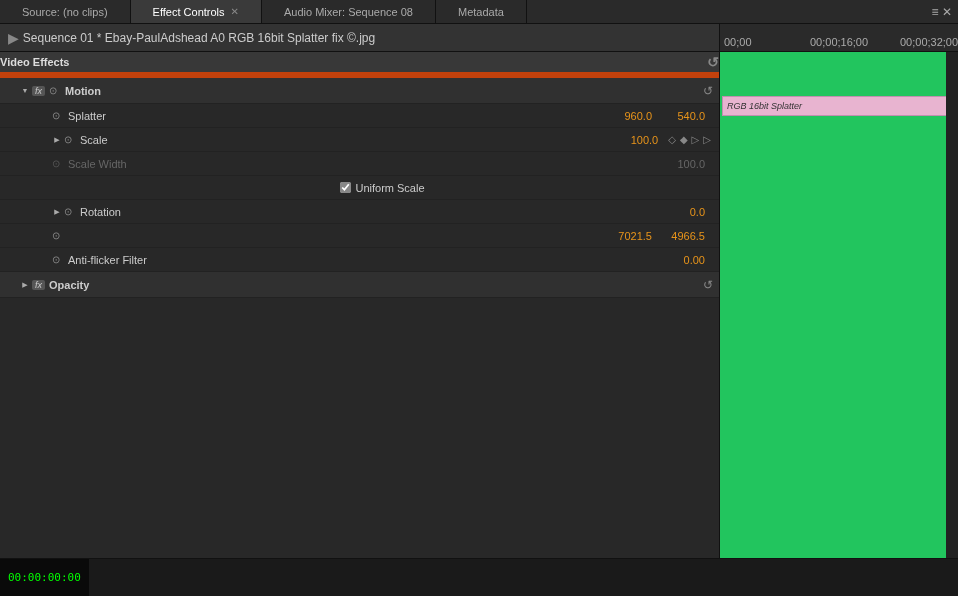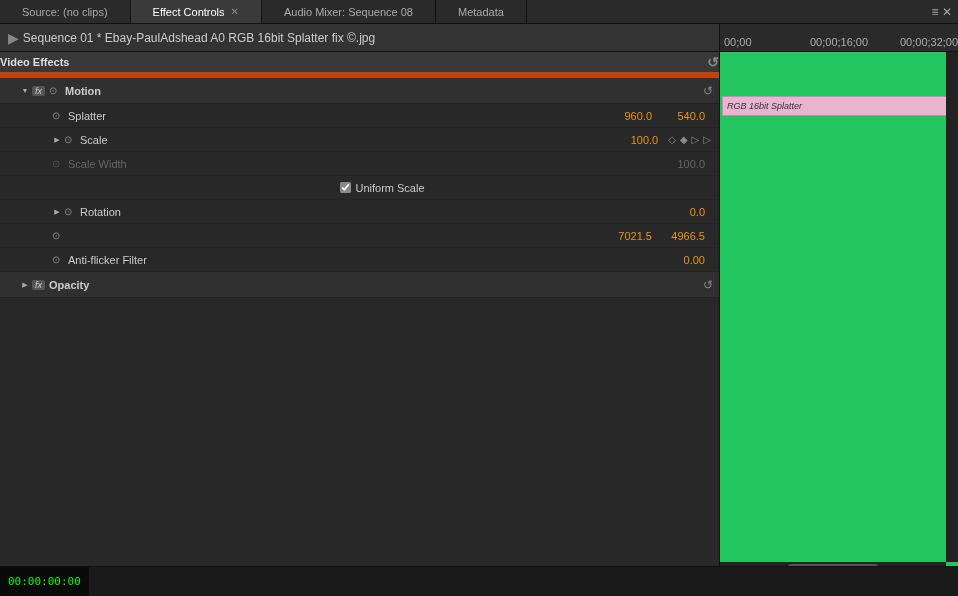--- a/index.html
+++ b/index.html
@@ -256,21 +256,21 @@
       overflow: hidden;
       white-space: nowrap;
     }
 
     
     .bottom-bar {
       position: absolute;
       bottom: 0;
       left: 0;
       right: 0;
-      height: 30px;
+      height: 38px;
       background: #1a1a1a;
       display: flex;
       align-items: center;
       border-top: 1px solid #111;
     }
 
     .timecode {
       color: #00ff00;
       font-family: monospace;
       font-size: 11px;

